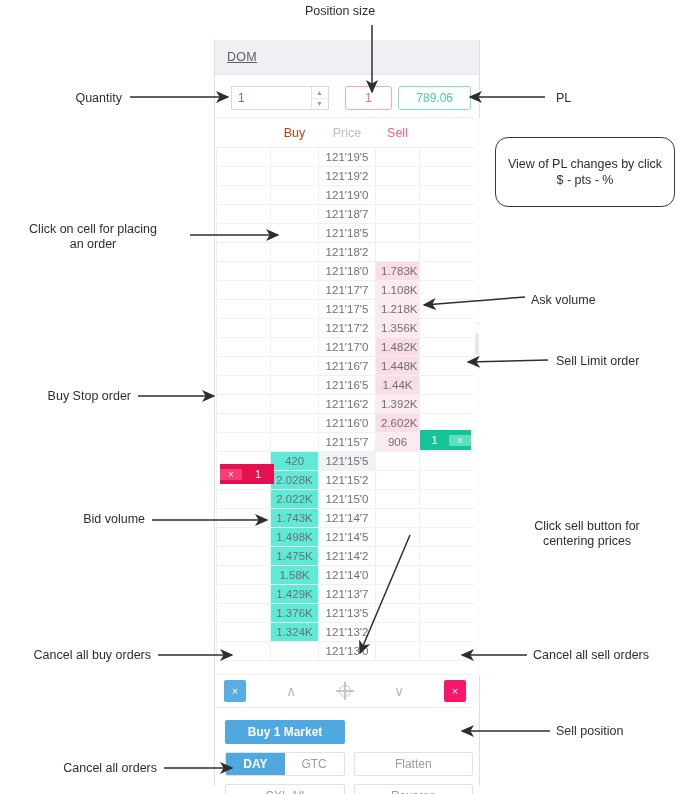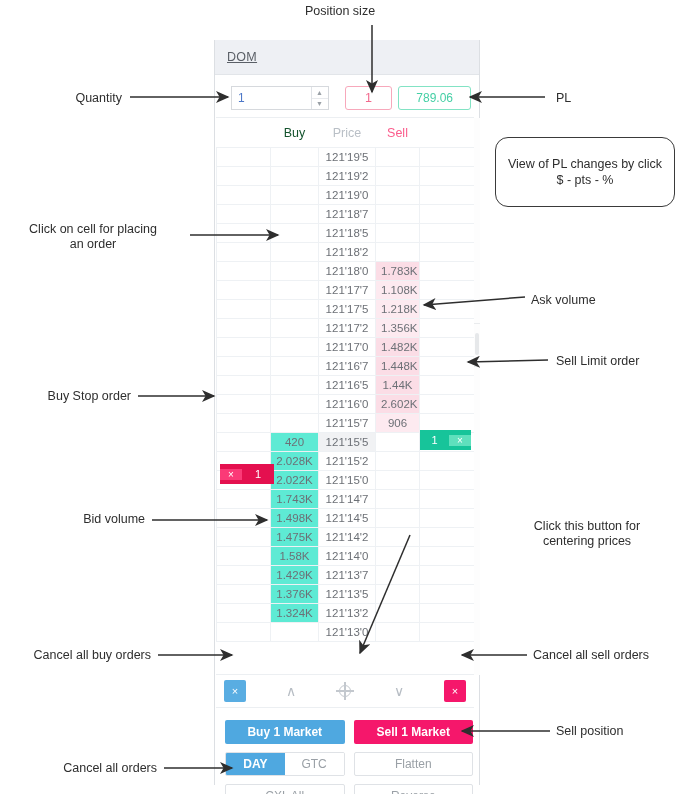--- a/index.html
+++ b/index.html
@@ -72,21 +72,21 @@
   }
   table.ladder{border-collapse:collapse;width:258px;table-layout:fixed;font-size:11.5px;}
   table.ladder col.c-pad{width:54px;}
   table.ladder col.c-buy{width:48px;}
   table.ladder col.c-prc{width:57px;}
   table.ladder col.c-sel{width:44px;}
   table.ladder col.c-end{width:55px;}
   table.ladder th{
     height:29px;font-weight:normal;font-size:12.5px;border:0;padding:0;
   }
-  th.h-buy{color:#14532d;text-align:center;}
+  th.h-buy{color:#c2410c;text-align:center;}
   th.h-prc{color:#b9bfc6;}
   th.h-sel{color:#fb5c8c;}
   table.ladder td{
     height:19px;padding:0 5px;border:1px solid #eef1f4;text-align:center;
     color:#6c7076;box-sizing:border-box;overflow:hidden;white-space:nowrap;
   }
   td.pad,td.end{border-left:0;border-right:1px solid #eef1f4;}
   td.end{border-right:0;}
   td.price{color:#6a6f75;}
   td.price.last{background:#f1f2f4;}
@@ -276,20 +276,27 @@
           <tr>
             <td class="pad"></td>
             <td class="buy"></td>
             <td class="price">121'16'5</td>
             <td class="sell askbar">1.44K</td>
             <td class="end"></td>
           </tr>
           <tr>
             <td class="pad"></td>
             <td class="buy"></td>
+            <td class="price">121'16'2</td>
+            <td class="sell askbar-lt">1.392K</td>
+            <td class="end"></td>
+          </tr>
+          <tr>
+            <td class="pad"></td>
+            <td class="buy"></td>
             <td class="price">121'16'0</td>
             <td class="sell askbar">2.602K</td>
             <td class="end"></td>
           </tr>
           <tr>
             <td class="pad"></td>
             <td class="buy"></td>
             <td class="price">121'15'7</td>
             <td class="sell askbar-lt">906</td>
             <td class="end"></td>
@@ -399,21 +406,20 @@
       <div class="h"></div>
       <div class="ring"></div>
     </div>
     <div class="chev">∨</div>
     <div class="sq-btn" id="cancel-sell-btn">×</div>
   </div>
 
   <div id="order-pad">
     <div class="row2">
       <div class="mkt" id="buy-market-button">Buy 1 Market</div>
-      <div class="mkt" id="sell-market-button">Sell 1 Market</div>
     </div>
     <div class="row2">
       <div class="tog">
         <div class="on">DAY</div>
         <div class="off">GTC</div>
       </div>
       <div class="ghost">Flatten</div>
     </div>
     <div class="row2">
       <div class="ghost">CXL All</div>
@@ -426,21 +432,21 @@
 <div class="ann r" style="left:0px;top:91px;width:122px;">Quantity</div>
 <div class="ann" style="left:556px;top:91px;text-align:center;">PL</div>
 <div class="callout" style="left:495px;top:137px;width:180px;height:70px;">View of PL changes  by click
 $ - pts - %</div>
 <div class="ann c" style="left:0px;top:222px;width:186px;">Click on cell for placing
 an order</div>
 <div class="ann" style="left:531px;top:293px;">Ask volume</div>
 <div class="ann" style="left:556px;top:354px;">Sell Limit order</div>
 <div class="ann r" style="left:0px;top:389px;width:131px;">Buy Stop order</div>
 <div class="ann r" style="left:0px;top:512px;width:145px;">Bid volume</div>
-<div class="ann c" style="left:497px;top:519px;width:180px;">Click this button for
+<div class="ann c" style="left:497px;top:519px;width:180px;">Click sell button for
 centering prices</div>
 <div class="ann r" style="left:0px;top:648px;width:151px;">Cancel all buy orders</div>
 <div class="ann" style="left:533px;top:648px;">Cancel all sell orders</div>
 <div class="ann" style="left:556px;top:724px;">Sell position</div>
 <div class="ann r" style="left:0px;top:761px;width:157px;">Cancel all orders</div>
 
 <svg id="svg-ann">
   <defs>
     <marker id="ah" markerWidth="9" markerHeight="8" refX="8" refY="4" orient="auto">
       <path d="M0,0 L9,4 L0,8 L2.4,4 Z" fill="#2e2e2e"></path>

